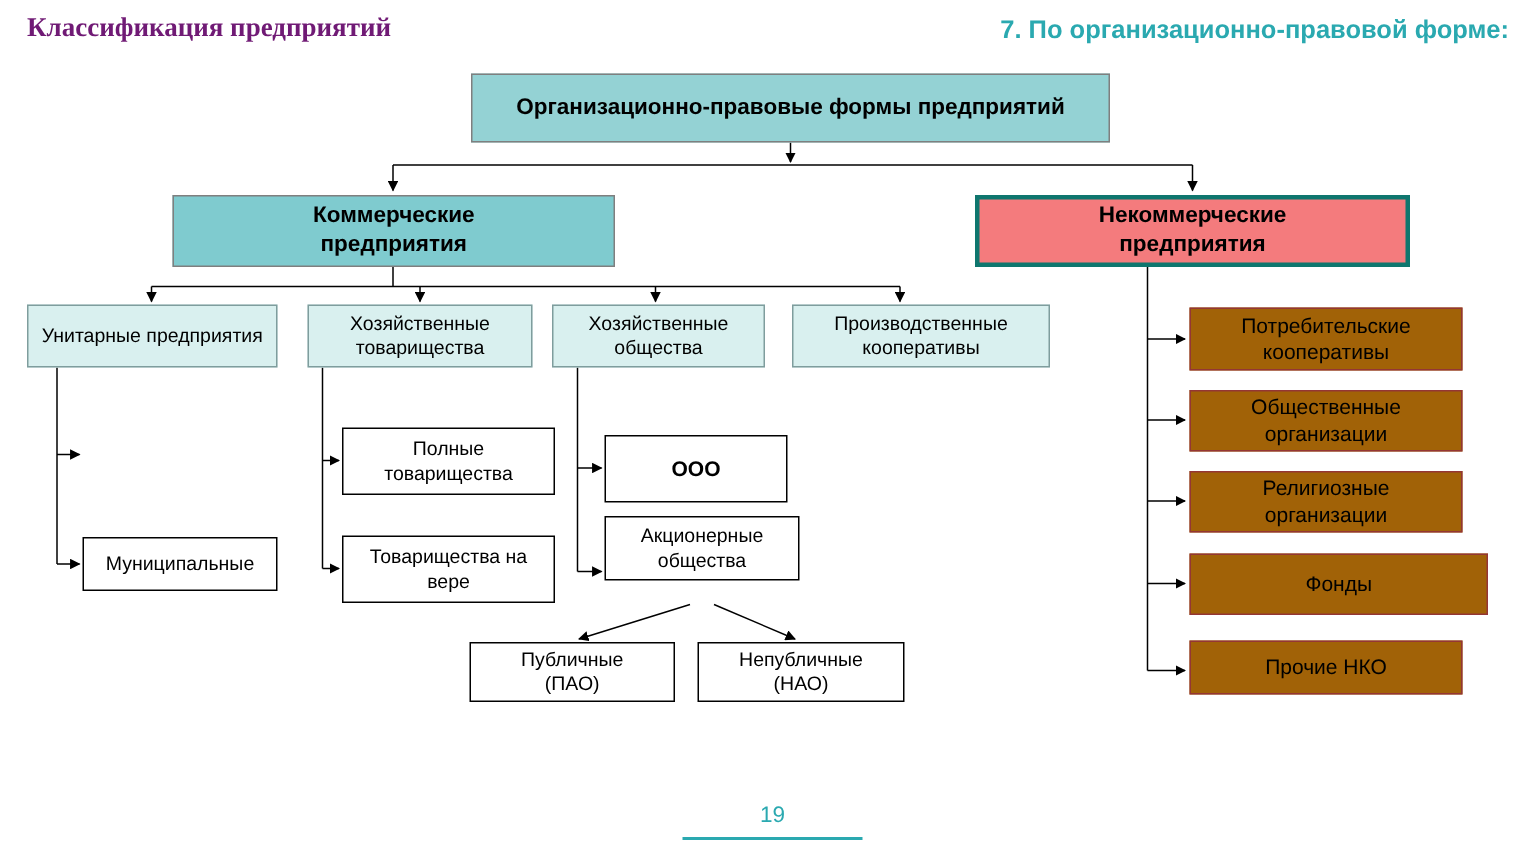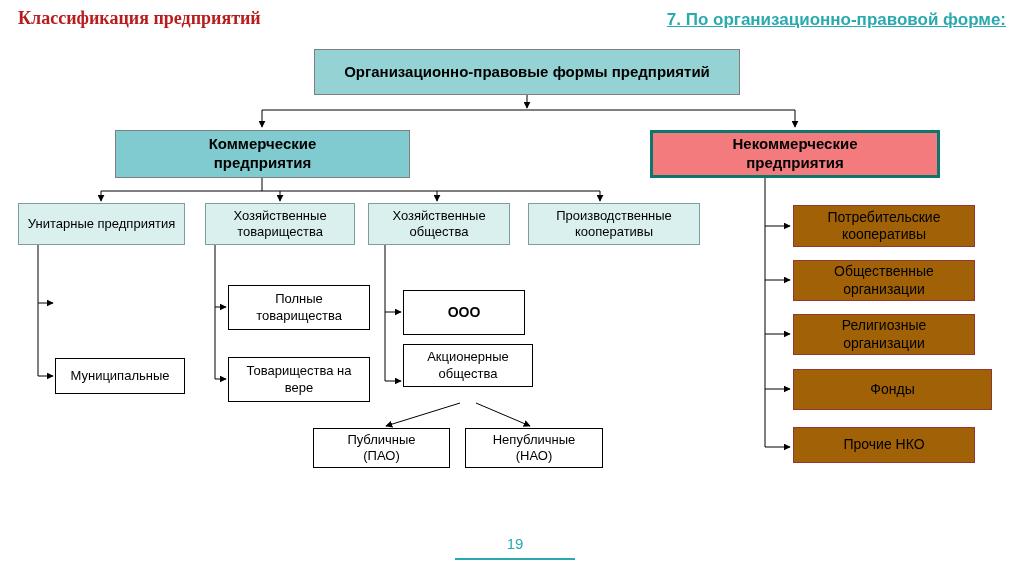--- a/index.html
+++ b/index.html
@@ -2,25 +2,25 @@
 <html><head>
 <meta charset="utf-8">
 <style>
   html,body{margin:0;padding:0;background:#fff;}
   .slide{
     position:relative;width:1024px;height:574px;background:#ffffff;overflow:hidden;
     font-family:"Liberation Sans",sans-serif;color:#000;
   }
   .title{
     position:absolute;left:18px;top:8px;
-    font-family:"Liberation Serif",serif;font-weight:bold;font-size:18px;color:#b91c1c;
+    font-family:"Liberation Serif",serif;font-weight:bold;font-size:18px;color:#701a75;
   }
   .section-title{
     position:absolute;right:18px;top:10px;text-align:right;
-    font-weight:bold;font-size:17px;color:#2AA9B0;text-decoration:underline;
+    font-weight:bold;font-size:17px;color:#2AA9B0;
   }
   .wires{position:absolute;left:0;top:0;}
   .box{
     position:absolute;box-sizing:border-box;
     display:flex;align-items:center;justify-content:center;
     text-align:center;white-space:pre-line;line-height:1.25;
     font-size:13px;color:#000;background:#fff;
   }
   .lv0{background:#94D2D4;border:1px solid #7F7F7F;font-weight:bold;font-size:15px;}
   .lv1-teal{background:#7FCBCF;border:1px solid #7F7F7F;font-weight:bold;font-size:15px;}

